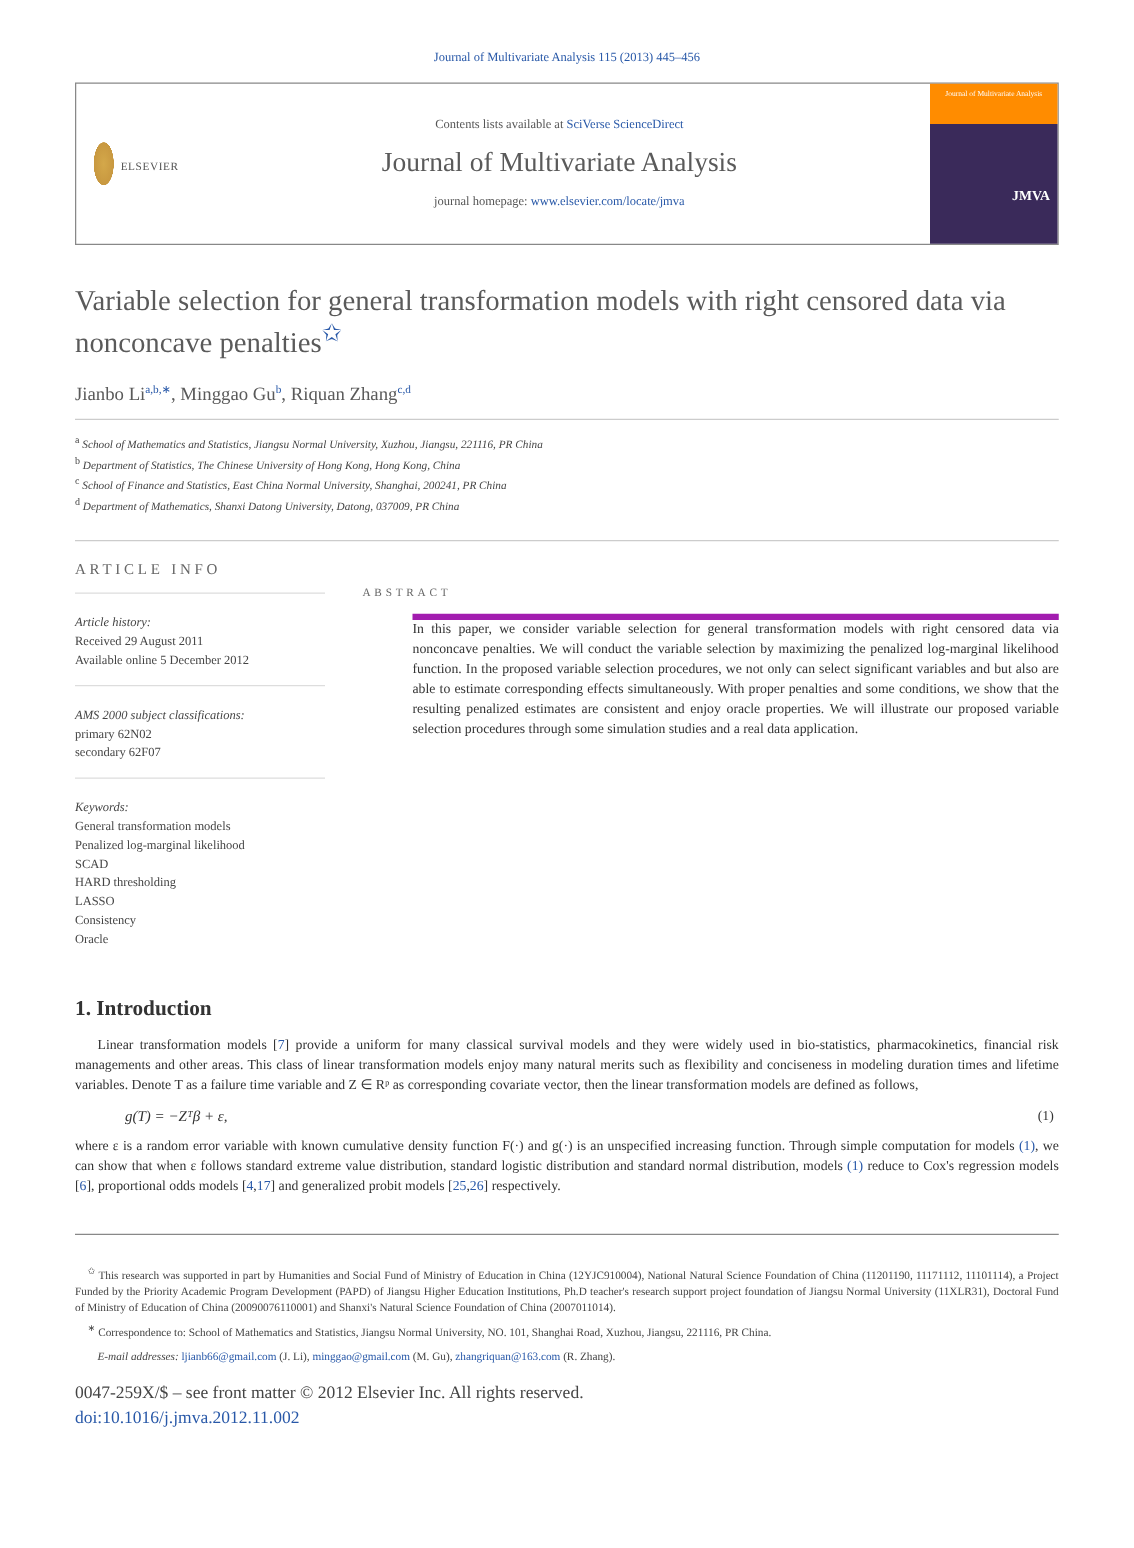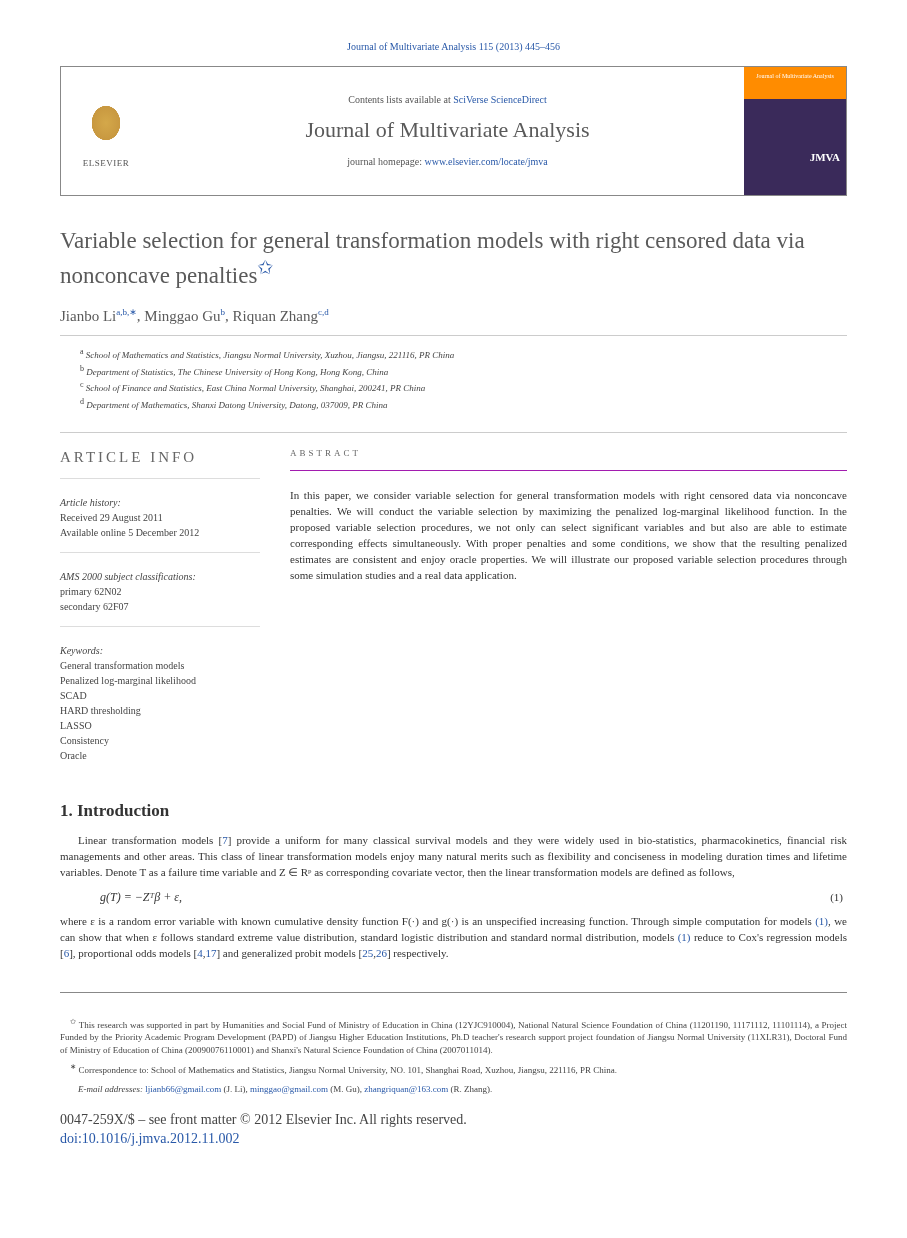--- a/index.html
+++ b/index.html
@@ -21,21 +21,20 @@
     .header-box {
       border: 1px solid #888;
       display: flex;
       align-items: stretch;
       margin-bottom: 30px;
       height: 130px;
     }
     .elsevier-logo {
       width: 90px;
       display: flex;
-      flex-direction: column;
       align-items: center;
       justify-content: center;
       border-right: 0;
       padding: 8px;
     }
     .elsevier-tree {
       width: 50px;
       height: 60px;
       background: radial-gradient(ellipse at center, #d4a84a 0%, #c89840 40%, transparent 41%);
       position: relative;
@@ -110,38 +109,37 @@
       border-bottom: 1px solid #ccc;
     }
     .authors sup { font-size: 9px; }
     .authors a { color: #2858a8; text-decoration: none; }
     .affiliations {
       font-size: 9px;
       font-style: italic;
       color: #444;
       line-height: 1.5;
       margin-bottom: 20px;
-      margin-left: 20px;
     }
     .affiliations sup { font-style: normal; font-size: 8px; }
     .info-abstract-row {
       display: flex;
       gap: 30px;
       border-top: 1px solid #ccc;
       padding-top: 14px;
       margin-bottom: 24px;
     }
     .article-info {
       width: 200px;
       font-size: 10px;
       color: #444;
     }
     .info-heading {
       letter-spacing: 3px;
-      font-size: 15px;
+      font-size: 12px;
       color: #666;
       margin-bottom: 10px;
       text-transform: uppercase;
     }
     .info-block {
       border-top: 1px solid #ddd;
       padding-top: 16px;
       margin-bottom: 12px;
       line-height: 1.5;
     }
@@ -150,26 +148,28 @@
       flex: 1;
       font-size: 11px;
       color: #333;
     }
     .abstract-heading {
       letter-spacing: 3px;
       font-size: 9px;
       color: #666;
       margin-bottom: 10px;
       text-transform: uppercase;
+      margin-top: 21px;
     }
     .abstract-text {
-      border-top: 1px solid #a21caf;
-      padding-top: 17px;
+      border-top: 5px solid #a21caf;
+      padding-top: 0;
       text-align: justify;
       line-height: 1.45;
+      margin-left: 40px;
     }
     .copyright-line {
       text-align: right;
       font-size: 10px;
       margin-top: 8px;
       border-bottom: 1px solid #ddd;
       padding-bottom: 6px;
     }
     .section-heading {
       font-size: 17px;

